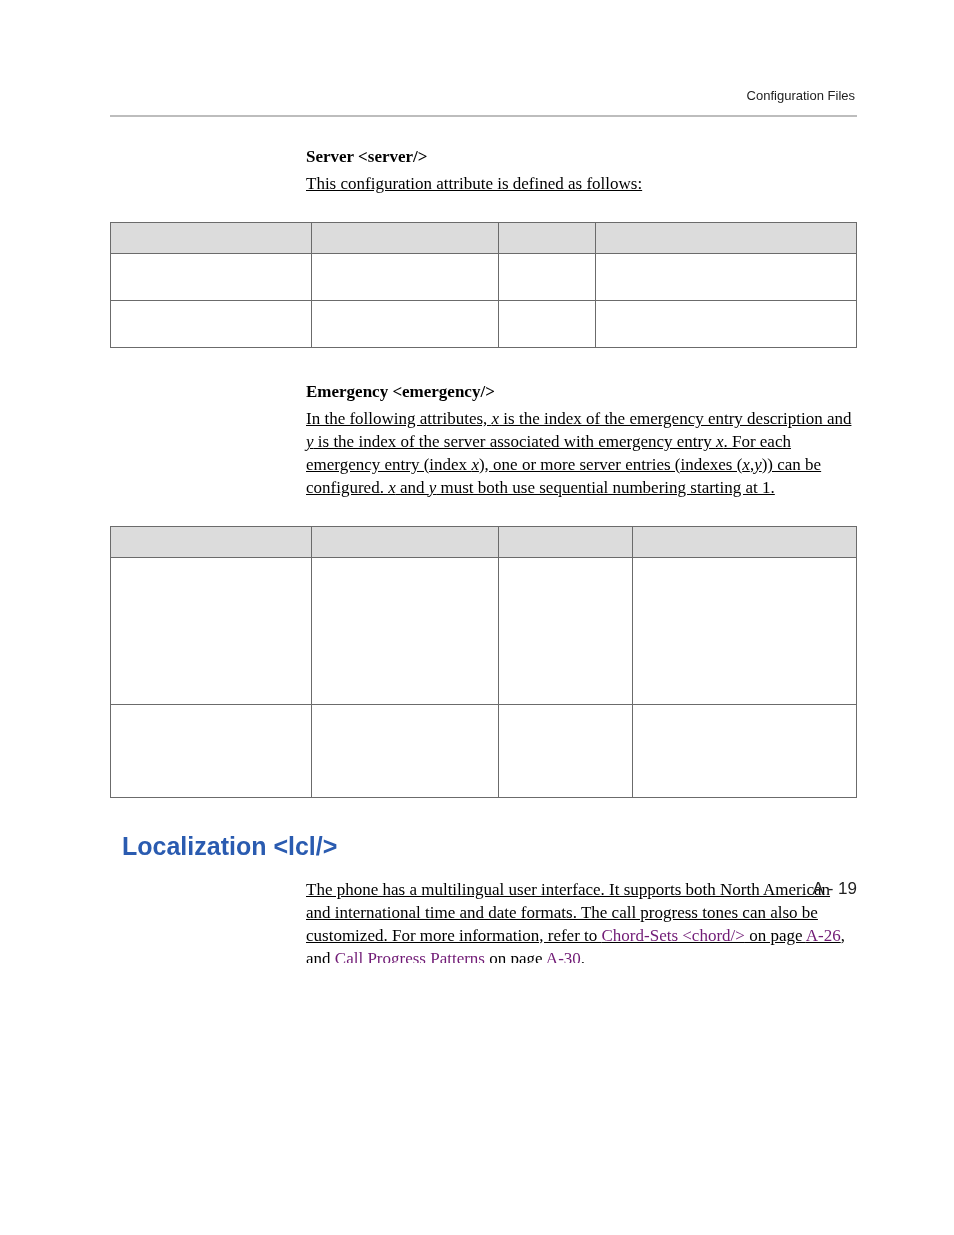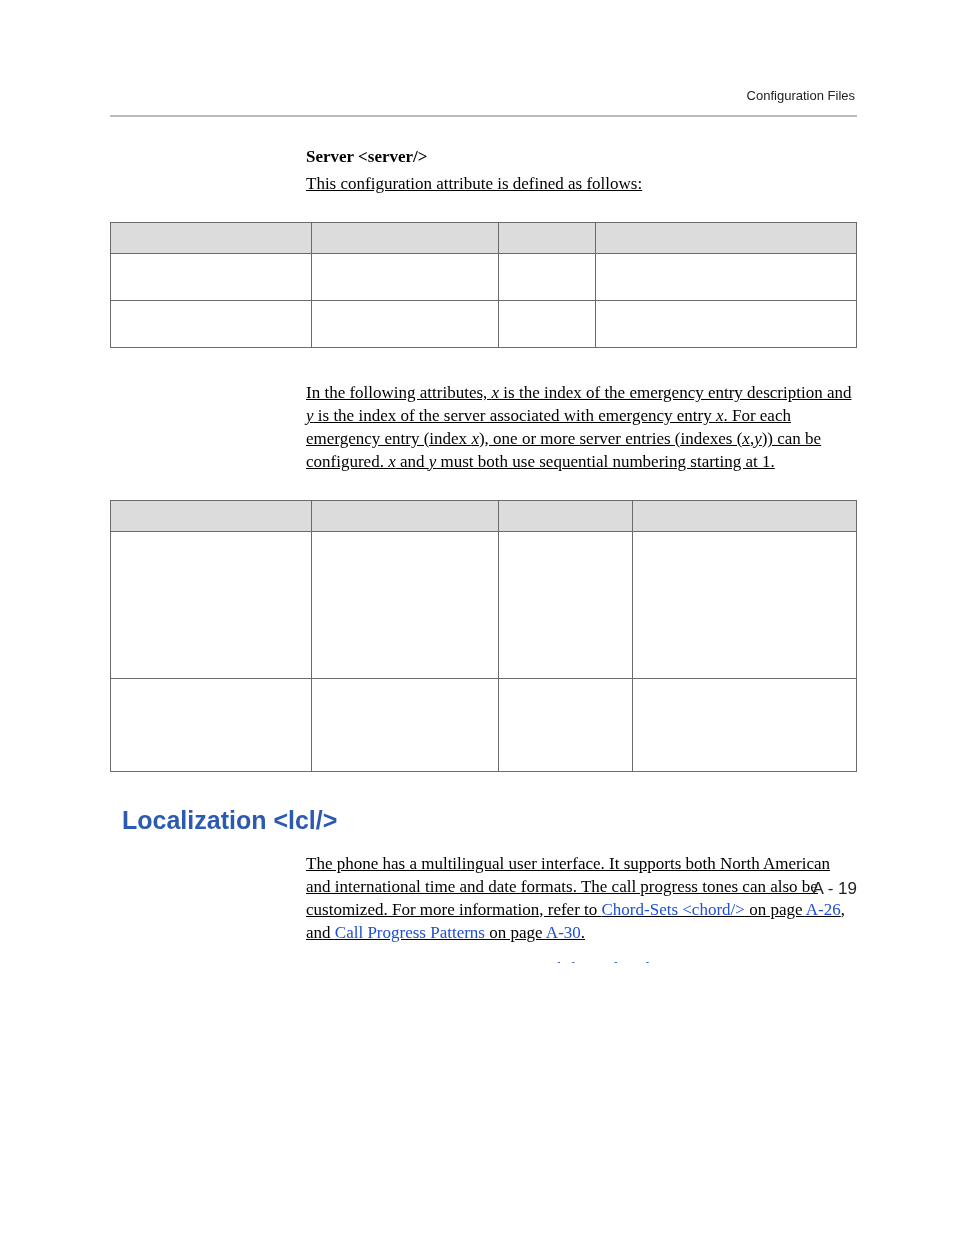--- a/index.html
+++ b/index.html
@@ -76,21 +76,21 @@
     line-height: 1.35;
     text-align: center;
   }
   ul.links li::before {
     content: "•";
     position: absolute;
     left: 0;
     top: 0;
     color: #000;
   }
-  .link { color: #1d4ed8; }
+  .link { color: #701a75; }
   .page-num {
     position: absolute;
     bottom: 64px;
     right: 97px;
     font-size: 17px;
     font-family: "Segoe UI", Arial, sans-serif;
     color: #222;
   }
 </style>
 </head>
@@ -129,20 +129,21 @@
     <tr>
           <td style="height:46px"></td>
           <td></td>
           <td></td>
           <td></td>
         </tr>
   </tbody>
     </table>
 
   <div class="indent-block">
+    <div class="subhead">Emergency &lt;emergency/&gt;</div>
     <div class="body-text">
       <span>In the following attributes, </span><span class="i">x</span><span> is the index of the emergency entry description and </span><span class="i">y</span><span> is the index of the server associated with emergency entry </span><span class="i">x</span><span>. For each emergency entry (index </span><span class="i">x</span><span>), one or more server entries (indexes (</span><span class="i">x</span><span>,</span><span class="i">y</span><span>)) can be configured. </span><span class="i">x</span><span> and </span><span class="i">y</span><span> must both use sequential numbering starting at 1.</span>
     </div>
   </div>
 
   <table class="cfg">
     <colgroup>
       <col style="width:27%">
         <col style="width:25%">
         <col style="width:18%">

